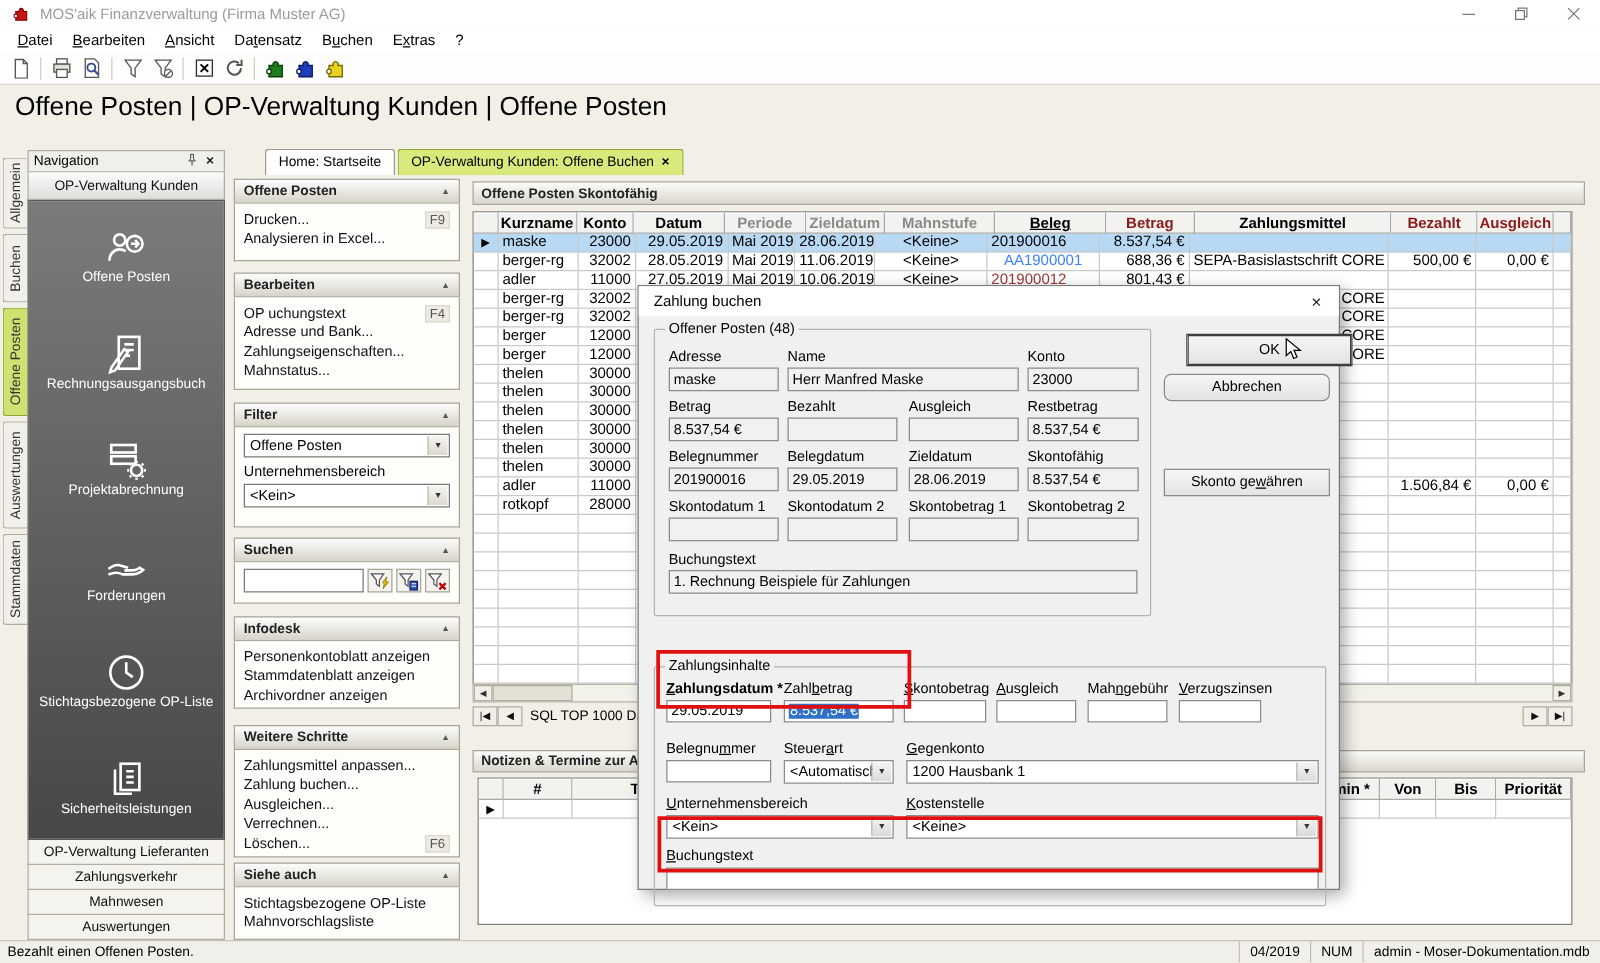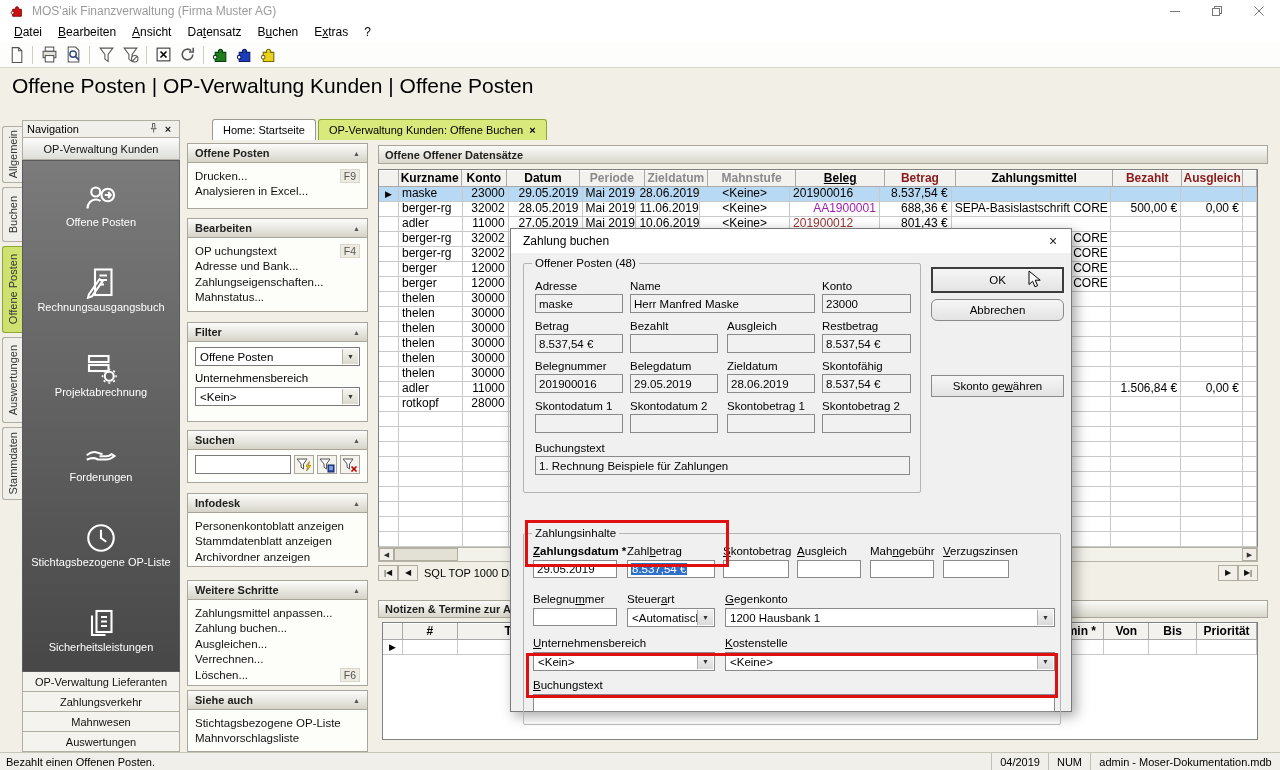--- a/index.html
+++ b/index.html
@@ -79,21 +79,21 @@
   #dlg-close { position:absolute; right:8px; top:3px; width:20px; height:18px; display:flex; align-items:center; justify-content:center; font-size:14px; color:#222; }
   .groupbox { position:absolute; border:1px solid #b4b4b4; border-radius:2px; }
   .groupbox .legend { position:absolute; top:-7px; left:8px; background:#f0f0f0; font-size:11.5px; padding:0 3px; color:#000; }
   .dlg-label { position:absolute; font-size:11.5px; color:#000; white-space:nowrap; }
   .dlg-input { position:absolute; border:1px solid #8a8a8a; background:#f1f1f1; font-size:11.5px; display:flex; align-items:center; padding:0 3px; white-space:nowrap; overflow:hidden; height:19px; }
   .dlg-input.editable { background:#fff; }
   .dlg-input .selhl { background:#2f71c9; color:#fff; padding:0 1px; }
   .dlg-combo { position:absolute; height:19px; background:#fff; border:1px solid #8a8a8a; font-size:11.5px; display:flex; align-items:center; padding:0 18px 0 4px; }
   .dlg-combo .drop { position:absolute; right:1px; top:1px; bottom:1px; width:16px; background:linear-gradient(#f3f3f3,#dadada); border-left:1px solid #b0b0b0; display:flex; align-items:center; justify-content:center; font-size:7px; color:#333; }
   .dlg-btn { position:absolute; width:133px; background:linear-gradient(#f6f6f6,#e3e3e3); border:1px solid #8a8a8a; font-size:11.5px; display:flex; align-items:center; justify-content:center; }
-  .dlg-btn.default { border:1px solid #3c3c3c; box-shadow:inset 0 0 0 1px #3c3c3c; }
+  .dlg-btn.default { border:1px solid #3c3c3c; box-shadow:inset 0 0 0 1px #3c3c3c;margin-left:18px; }
   .redbox { position:absolute; border:3px solid #e01010; z-index:5; pointer-events:none; }
 
   #cursor { position:absolute; left:1028px; top:270px; width:18px; height:18px; z-index:200; }
 
   
   #statusbar { position:absolute; left:0; top:752px; width:1280px; height:18px; background:#f0efe9; border-top:1px solid #c8c6ba; display:flex; align-items:center; font-size:11px; }
   #status-msg { padding-left:6px; flex:1; }
   .status-cell { border-left:1px solid #c2c0b4; height:100%; display:flex; align-items:center; justify-content:center; padding:0 8px; }
 
   u { text-decoration:underline; }
@@ -425,21 +425,21 @@
       <div class="sect-body" style="top: 710px; height: 42px;">
         <div class="act-item">
           <span>Stichtagsbezogene OP-Liste</span>
         </div>
         <div class="act-item">
           <span>Mahnvorschlagsliste</span>
         </div>
       </div>
     </div>
 
-  <div class="caption" style="top:145px;">Offene Offener Datensätze</div>
+  <div class="caption" style="top:145px;">Offene Posten Skontofähig</div>
   <div id="grid">
       <div class="g-hrow">
         <div class="g-hcell" style="width: 20px; color: rgb(0, 0, 0);"></div>
         <div class="g-hcell" style="width: 64px; color: rgb(0, 0, 0);">Kurzname</div>
         <div class="g-hcell" style="width: 46px; color: rgb(0, 0, 0);">Konto</div>
         <div class="g-hcell" style="width: 74px; color: rgb(0, 0, 0);">Datum</div>
         <div class="g-hcell" style="width: 66px; color: rgb(138, 138, 138);">Periode</div>
         <div class="g-hcell" style="width: 64px; color: rgb(138, 138, 138);">Zieldatum</div>
         <div class="g-hcell" style="width: 90px; color: rgb(138, 138, 138);">Mahnstufe</div>
         <div class="g-hcell" style="width: 90px; color: rgb(0, 0, 0); text-decoration: underline;">Beleg</div>
@@ -465,21 +465,21 @@
         <div class="g-cell" style="width: 14px; text-align: left;"></div>
       </div>
       <div class="g-row">
         <div class="g-cell selmark" style="width: 20px; text-align: center;"></div>
         <div class="g-cell" style="width: 64px; text-align: left;">berger-rg</div>
         <div class="g-cell" style="width: 46px; text-align: right;">32002</div>
         <div class="g-cell" style="width: 74px; text-align: right;">28.05.2019</div>
         <div class="g-cell" style="width: 54px; text-align: center;">Mai 2019</div>
         <div class="g-cell" style="width: 64px; text-align: right;">11.06.2019</div>
         <div class="g-cell" style="width: 90px; text-align: center;">&lt;Keine&gt;</div>
-        <div class="g-cell" style="width: 90px; text-align: right; color: #a21caf;">AA1900001</div>
+        <div class="g-cell" style="width: 90px; text-align: center; color: #3b82f6;">AA1900001</div>
         <div class="g-cell" style="width: 72px; text-align: right;">688,36 €</div>
         <div class="g-cell" style="width: 160px; text-align: left;">SEPA-Basislastschrift CORE</div>
         <div class="g-cell" style="width: 70px; text-align: right;">500,00 €</div>
         <div class="g-cell" style="width: 62px; text-align: right;">0,00 €</div>
         <div class="g-cell" style="width: 14px; text-align: left;"></div>
       </div>
       <div class="g-row">
         <div class="g-cell selmark" style="width: 20px; text-align: center;"></div>
         <div class="g-cell" style="width: 64px; text-align: left;">adler</div>
         <div class="g-cell" style="width: 46px; text-align: right;">11000</div>

